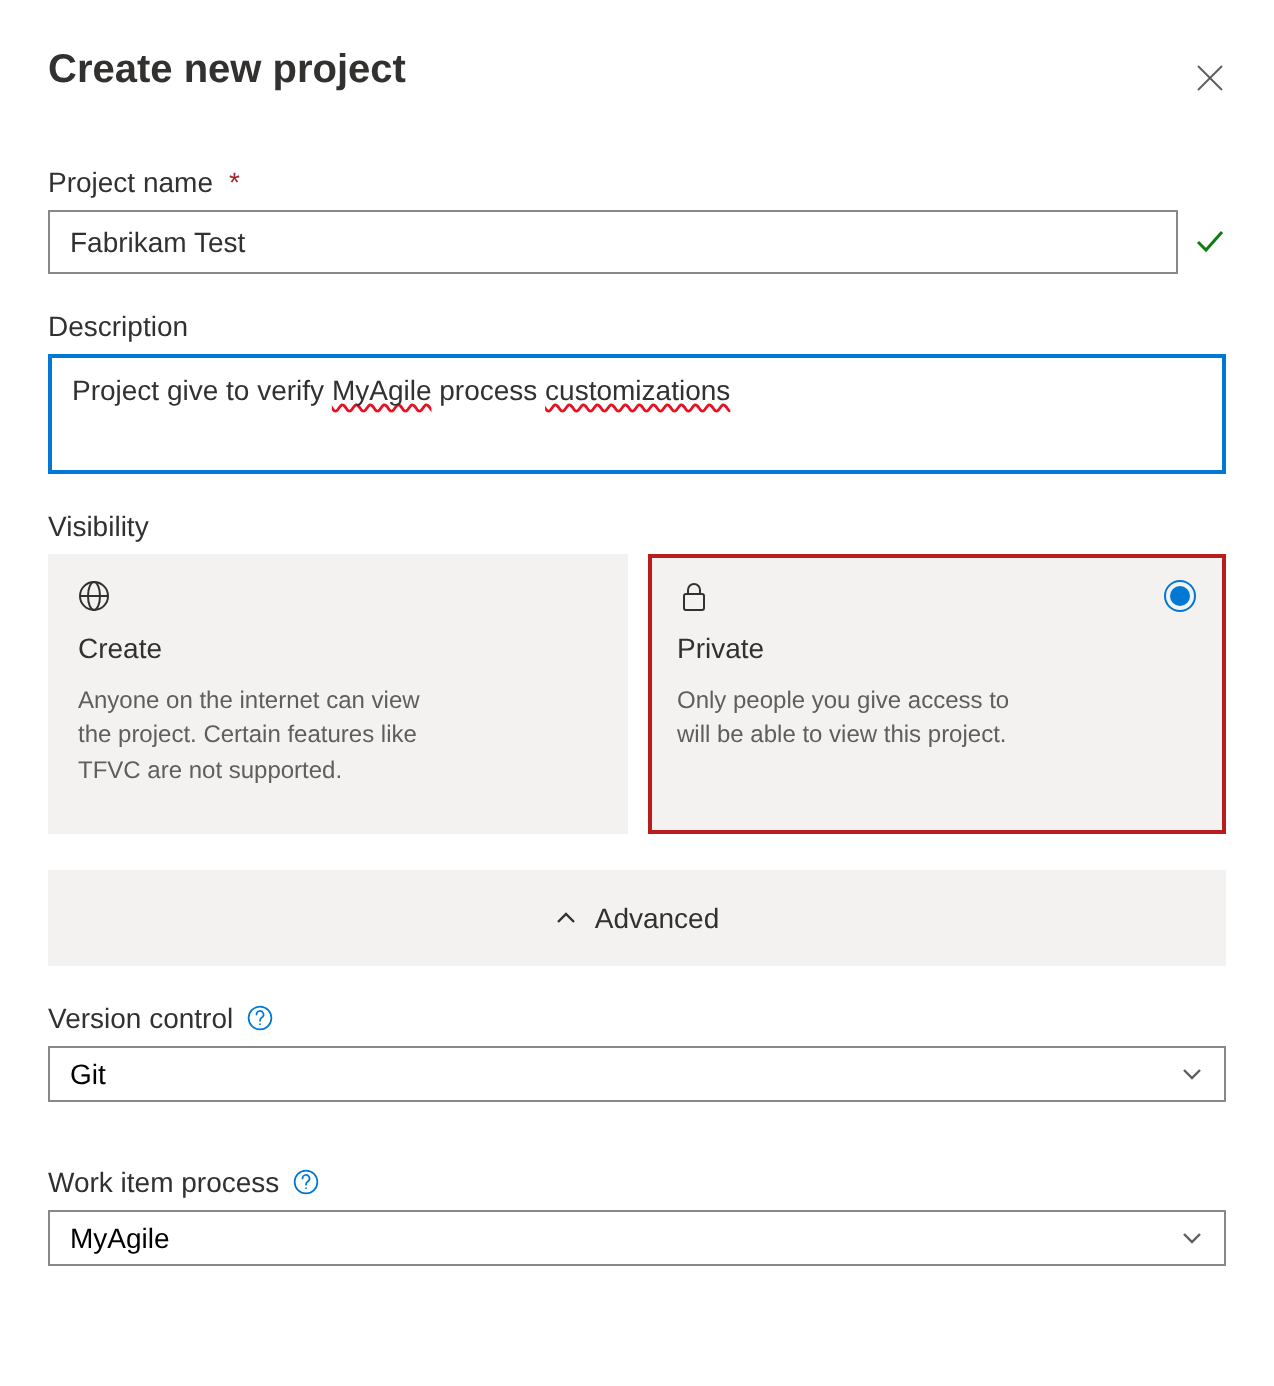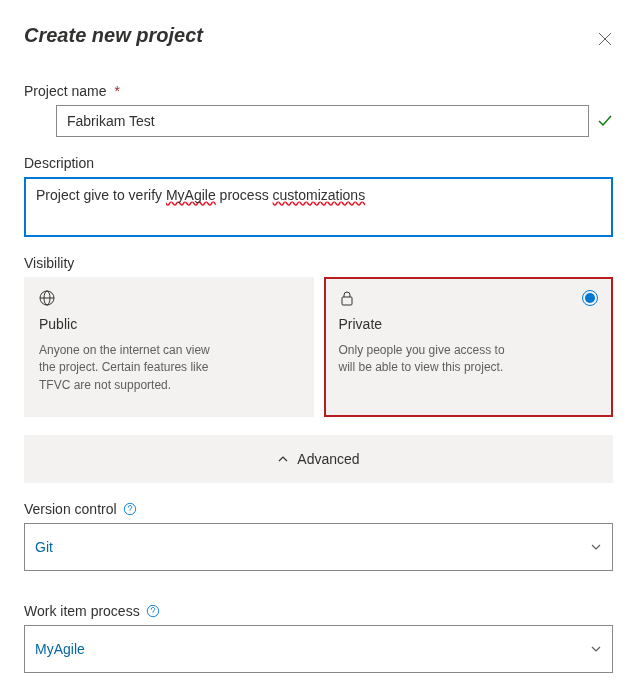--- a/index.html
+++ b/index.html
@@ -10,21 +10,20 @@
     color: #323130;
     background: #fff;
     width: 637px;
     padding: 24px;
   }
   .header {
     display: flex;
     justify-content: space-between;
     align-items: flex-end;
     margin-bottom: 36px;
-    font-style: italic;
   }
   .title {
     font-size: 20px;
     font-weight: 600;
     color: #323130;
   }
   .close-icon {
     cursor: pointer;
     color: #605e5c;
     width: 16px;
@@ -49,21 +48,21 @@
     font-size: 14px;
     font-family: inherit;
     color: #323130;
     outline: none;
   }
   .name-row {
     display: flex;
     align-items: center;
     gap: 8px;
   }
-  .name-row .text-input { flex: 1; margin-left: 32px; }
+  .name-row .text-input { flex: 1; }
   .valid-check {
     color: #107c10;
     width: 16px;
     height: 16px;
     flex-shrink: 0;
   }
   .textarea {
     width: 100%;
     height: 60px;
     border: 2px solid #0078d4;
@@ -161,29 +160,29 @@
   }
   .adv-col { flex: 1; }
   .help-icon {
     width: 14px;
     height: 14px;
     color: #0078d4;
     cursor: pointer;
   }
   .select {
     width: 100%;
-    height: 48px;
+    height: 28px;
     border: 1px solid #8a8886;
     padding: 0 10px;
     display: flex;
     align-items: center;
     justify-content: space-between;
     cursor: pointer;
     font-size: 14px;
-    color: #0369a1;
+    color: #000000;
     background: #fff;
   }
   .chev { width: 12px; height: 12px; color: #605e5c; }
   .footer {
     display: flex;
     justify-content: flex-end;
     gap: 8px;
     margin-top: 80px;
   }
   .btn {
@@ -241,21 +240,21 @@
   </div>
   <div class="vis-group">
     <div class="vis-card">
       <div class="vis-icon-row">
         <svg class="vis-icon" viewBox="0 0 16 16" stroke="currentColor" stroke-width="1" fill="none">
           <circle cx="8" cy="8" r="7"></circle>
           <ellipse cx="8" cy="8" rx="3" ry="7"></ellipse>
           <line x1="1" y1="8" x2="15" y2="8"></line>
         </svg>
       </div>
-      <div class="vis-title">Public</div>
+      <div class="vis-title">Create</div>
       <div class="vis-desc">Anyone on the internet can view the project. Certain features like TFVC are not supported.</div>
     </div>
     <div class="vis-card selected">
       <div class="vis-icon-row">
         <svg class="vis-icon" viewBox="0 0 16 16" stroke="currentColor" stroke-width="1" fill="none">
           <rect x="3" y="7" width="10" height="8" rx="1"></rect>
           <path d="M5 7 V5 a3 3 0 0 1 6 0 V7"></path>
         </svg>
         <span class="radio checked"></span>
       </div>

